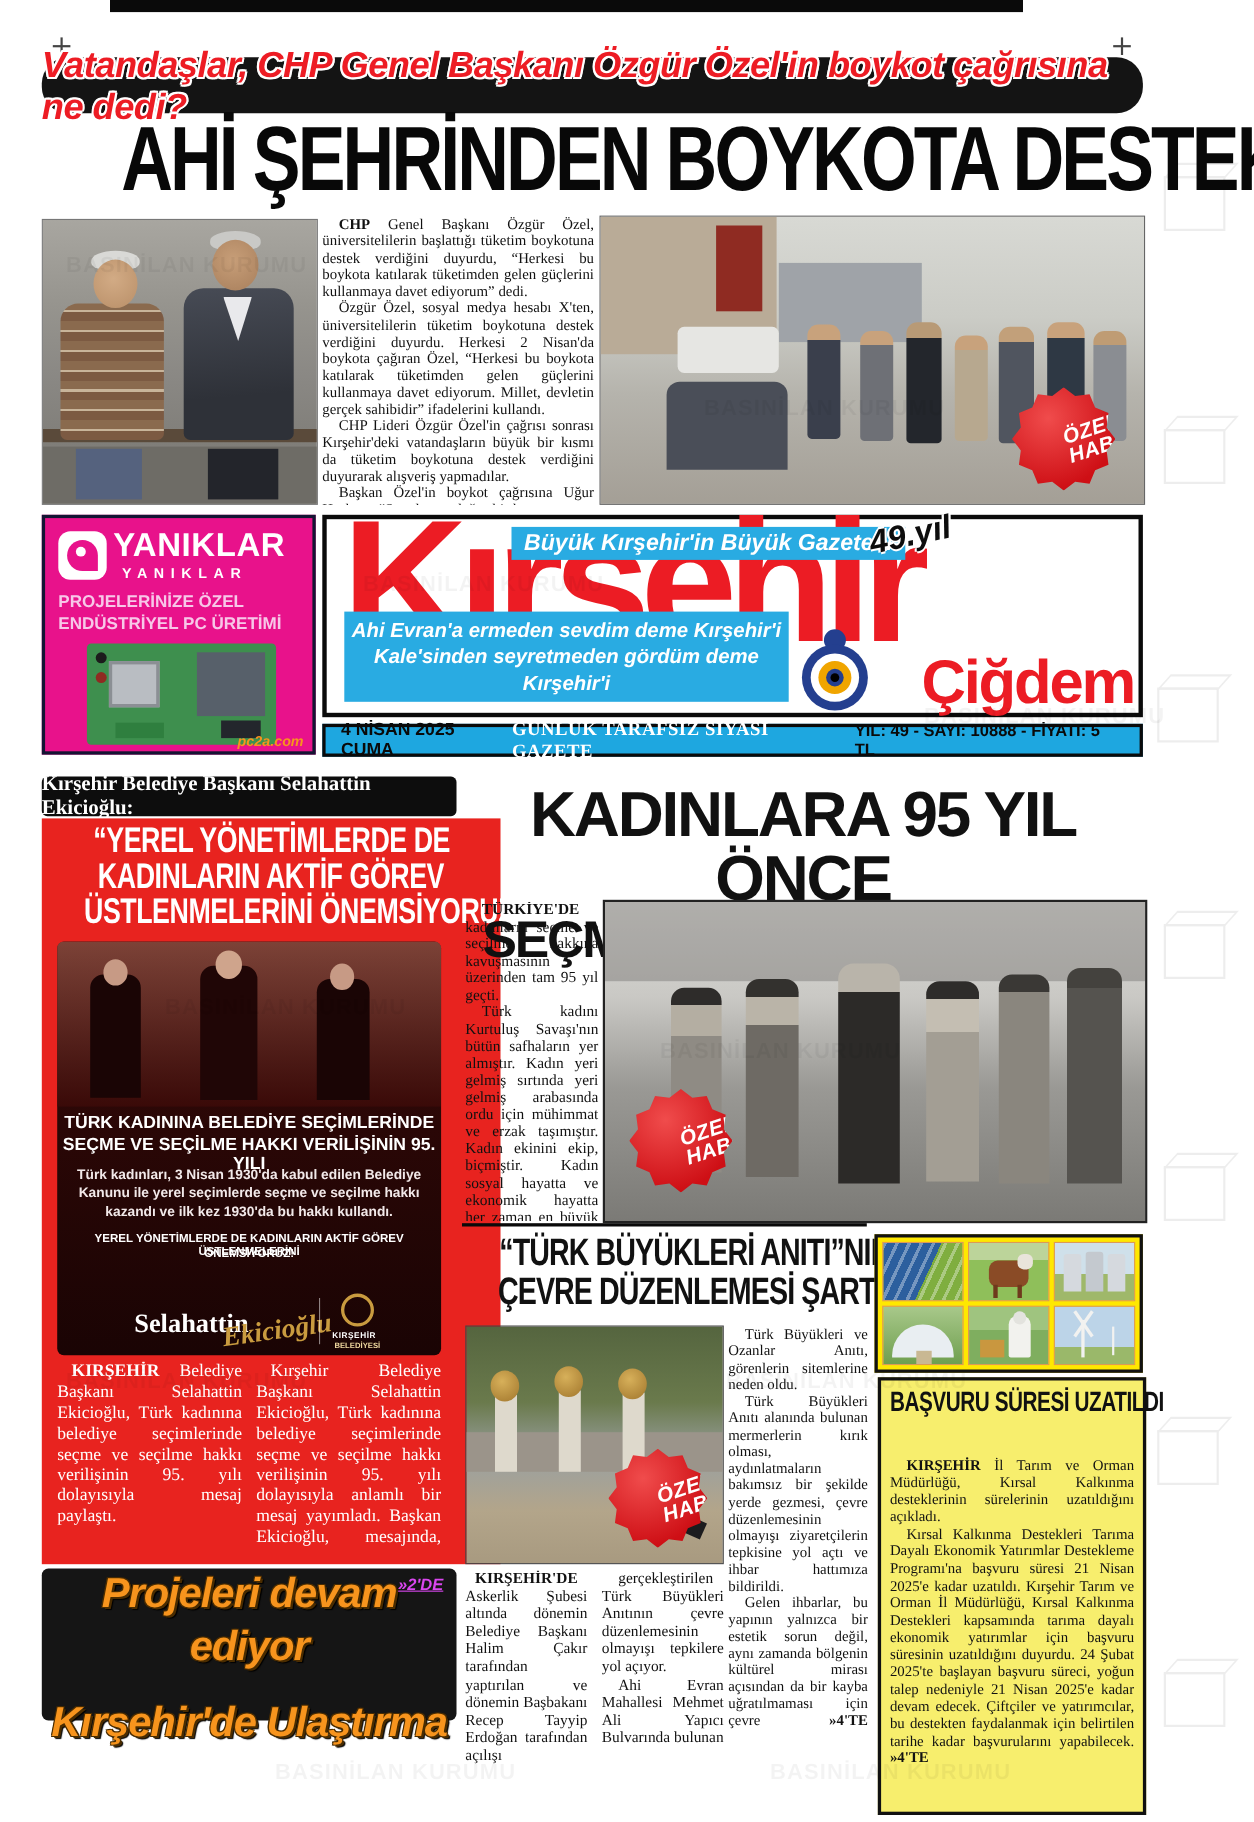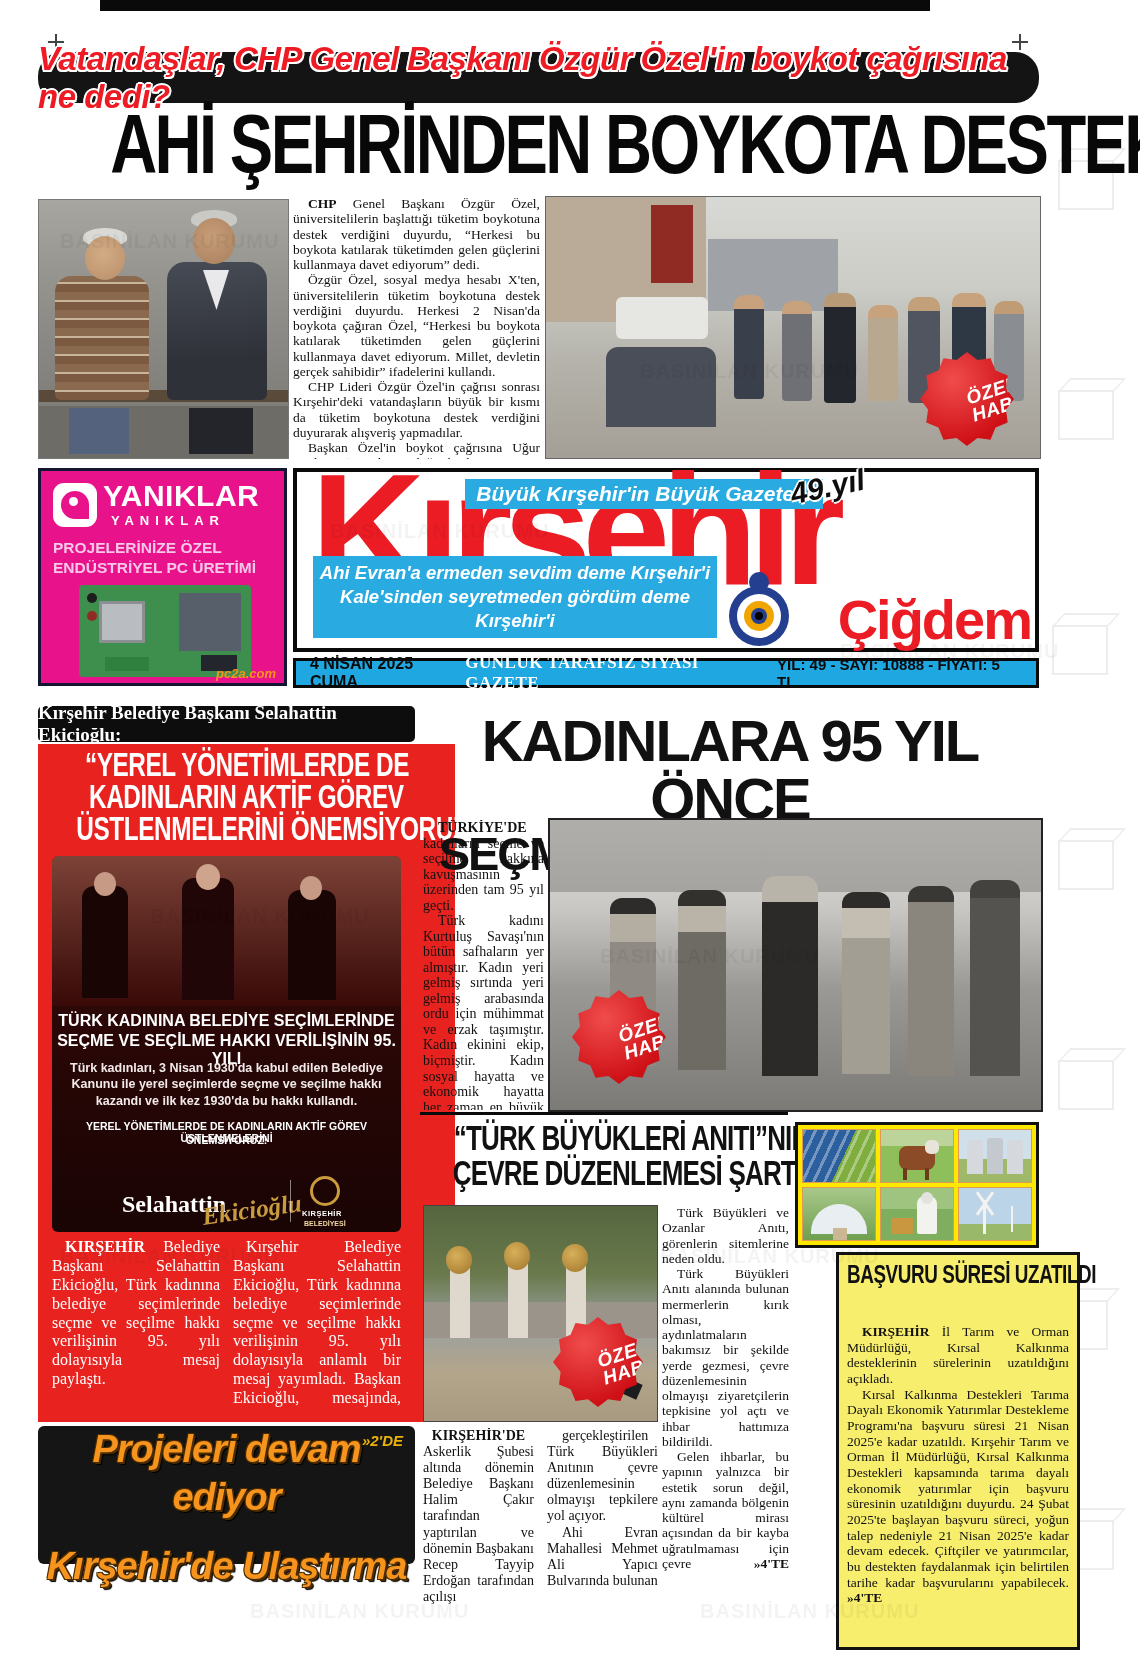--- a/index.html
+++ b/index.html
@@ -73,21 +73,21 @@
   
   .wh{left:420px;top:712px;width:620px;text-align:center;line-height:1;}
   .wh .l1{font-family:"Liberation Sans",sans-serif;font-weight:800;font-size:58px;letter-spacing:-2px;transform:scale(.82,1.1);}
   .wh .l2{font-family:"Liberation Sans",sans-serif;font-weight:800;font-size:47px;letter-spacing:-2px;transform:scale(.82,1.1);}
   .mono-head{text-align:center;line-height:1.12;}
   .mono-head span{font-family:"Liberation Sans",sans-serif;font-weight:800;font-size:31px;letter-spacing:-1px;}
   .yellow-photos{left:795px;top:1122px;width:244px;height:126px;background:#ffe800;border:3px solid #111;box-sizing:border-box;
         display:grid;grid-template-columns:1fr 1fr 1fr;grid-template-rows:1fr 1fr;gap:4px;padding:4px;}
   .yellow-photos .cell{position:relative;border:1px solid #dc9a56;overflow:hidden;}
   .yellow-photos .cell span{position:absolute;}
-  .yellow-box{left:836px;top:1252px;width:244px;height:398px;background:#f7ee6d;border:3px solid #111;box-sizing:border-box;
+  .yellow-box{left:798px;top:1252px;width:244px;height:398px;background:#f7ee6d;border:3px solid #111;box-sizing:border-box;
         padding:4px 8px;}
   .wm{position:absolute;color:#000;opacity:.045;font-family:"Liberation Sans",sans-serif;font-weight:800;
         font-size:20px;letter-spacing:1px;pointer-events:none;z-index:6;}
   .cube{position:absolute;width:52px;height:46px;border:2px solid #ececec;opacity:.9;}
   .cube::before{content:"";position:absolute;left:4px;top:-14px;width:100%;height:10px;border:2px solid #ececec;transform:skewX(-42deg);}
 </style>
 </head>
 <body>
 
 <div class="page">
@@ -242,21 +242,21 @@
       <span class="abs sans" style="left:252px;bottom:5px;font-weight:700;font-size:7px;color:#f0d9a0;">BELEDİYESİ</span>
     </div>
     <div class="red-body">
       <p><b>KIRŞEHİR</b> <span>Belediye Başkanı Selahattin Ekicioğlu, Türk kadınına belediye seçimlerinde seçme ve seçilme hakkı verilişinin 95. yılı dolayısıyla mesaj paylaştı.</span></p>
       <p>Kırşehir Belediye Başkanı Selahattin Ekicioğlu, Türk kadınına belediye seçimlerinde seçme ve seçilme hakkı verilişinin 95. yılı dolayısıyla anlamlı bir mesaj yayımladı. Başkan Ekicioğlu, mesajında, Türk kadınlarının 3 Nisan 1930'da kabul edilen Belediye Kanunu ile yerel seçimlerde seçme ve seçilme hakkı kazandığını ve bu hakkı ilk kez 1930 yılında kullandığını hatırlattı.</p>
       <p><span>Ekicioğlu, açıklamasında şu ifadelere yer verdi: “Türk kadınları, 3 Nisan 1930'da kabul edilen Belediye Kanunu ile yerel seçimlerde seçme ve seçilme hakkı kazandı ve ilk kez 1930'da bu hakkı kullandı.</span> </p>
     </div>
   </div>
 
   <div class="abs transport">
-    <span class="abs sans" style="right:12px;top:6px;font-style:italic;font-weight:800;font-size:15px;color:#eab308;">»2'DE</span>
+    <span class="abs sans" style="right:12px;top:6px;font-style:italic;font-weight:800;font-size:15px;color:#d946ef;text-decoration:underline;">»2'DE</span>
     <div class="tl">Projeleri devam ediyor</div>
     <div class="tl" style="margin-top:22px;">Kırşehir'de Ulaştırma</div>
   </div>
 
   <div class="abs wh">
     <div><span class="l1">KADINLARA 95 YIL ÖNCE</span></div>
     <div style="margin-top:2px;"><span class="l2">SEÇME VE SEÇİLME HAKKI VERİLDİ</span></div>
   </div>
 
   <div class="abs btxt" style="left:423px;top:820px;width:121px;height:290px;font-size:14px;line-height:1.11;">

